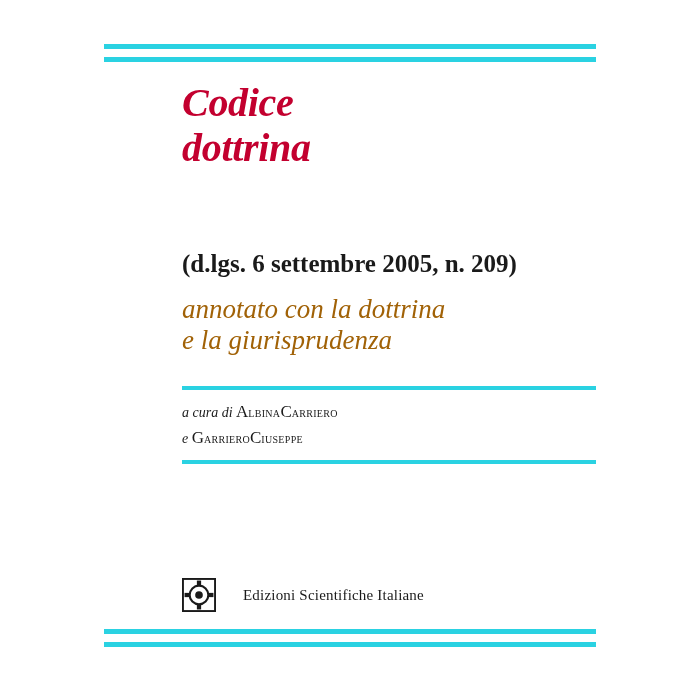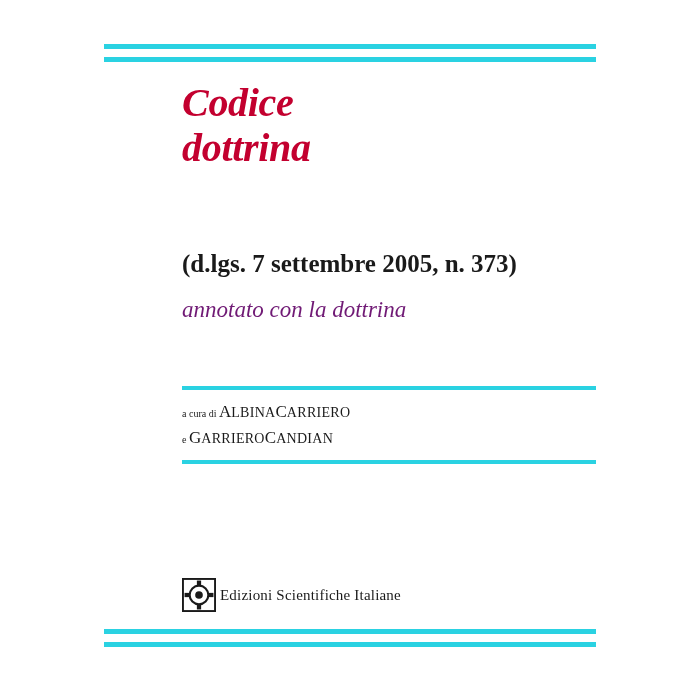--- a/index.html
+++ b/index.html
@@ -64,59 +64,60 @@
     font-weight: bold;
     font-size: 25px;
     white-space: nowrap;
   }
 
   .subtitle-note {
     position: absolute;
     left: 182px;
     top: 294px;
     width: 440px;
-    color: #701a75;
+    color: #a16207;
     font-style: italic;
-    font-size: 23px;
+    font-size: 27px;
     line-height: 31px;
   }
   .subtitle-note .n2 { display: block; }
 
   
   .editors {
     position: absolute;
     left: 182px;
     top: 400px;
     width: 430px;
     color: #1a1a1a;
   }
   .editor-line {
     font-size: 17px;
     line-height: 24px;
     white-space: nowrap;
   }
   .editor-line .lead {
-    font-size: 10px;
+    font-style: italic;
+    font-size: 14px;
   }
   .editor-line .sc-first {
     font-size: 17px;
   }
   .editor-line .sc-rest {
-    font-size: 14px;
+    font-size: 10px;
     letter-spacing: 0.3px;
   }
 
   
   .publisher {
     position: absolute;
     left: 182px;
     top: 578px;
     display: flex;
     align-items: center;
-    gap: 4px;
+    gap: 27px;
   }
   .logo {
     width: 34px;
     height: 34px;
     flex: 0 0 34px;
   }
   .publisher-name {
     font-size: 15px;
     color: #1a1a1a;
     letter-spacing: 0.2px;
@@ -129,34 +130,35 @@
 <div id="cover">
 
   <div class="rule rule-top-1"></div>
   <div class="rule rule-top-2"></div>
 
   <div class="title-block">
     <div class="title-line">Codice</div>
     <div class="title-line">dottrina</div>
   </div>
 
-  <div class="subtitle-law">(d.lgs. 7 settembre 2005, n. 373)</div>
+  <div class="subtitle-law">(d.lgs. 6 settembre 2005, n. 209)</div>
 
   <div class="subtitle-note">
     <span class="n1">annotato con la dottrina</span>
+    <span class="n2">e la giurisprudenza</span>
   </div>
 
   <div class="rule rule-mid-1"></div>
 
   <div class="editors">
     <div class="editor-line">
       <span class="lead">a cura di </span><span class="sc-first">A</span><span class="sc-rest">LBINA</span><span class="sc-first">C</span><span class="sc-rest">ARRIERO</span>
     </div>
     <div class="editor-line">
-      <span class="lead">e </span><span class="sc-first">G</span><span class="sc-rest">ARRIERO</span><span class="sc-first">C</span><span class="sc-rest">ANDIAN</span>
+      <span class="lead">e </span><span class="sc-first">G</span><span class="sc-rest">ARRIERO</span><span class="sc-first">C</span><span class="sc-rest">IUSEPPE</span>
     </div>
   </div>
 
   <div class="rule rule-mid-2"></div>
 
   <div class="publisher">
     <svg class="logo" viewBox="0 0 40 40">
       <rect x="1" y="1" width="38" height="38" fill="none" stroke="#1a1a1a" stroke-width="2.5"></rect>
       <circle cx="20" cy="20" r="11" fill="none" stroke="#1a1a1a" stroke-width="2.5"></circle>
       <circle cx="20" cy="20" r="4.5" fill="#1a1a1a"></circle>

